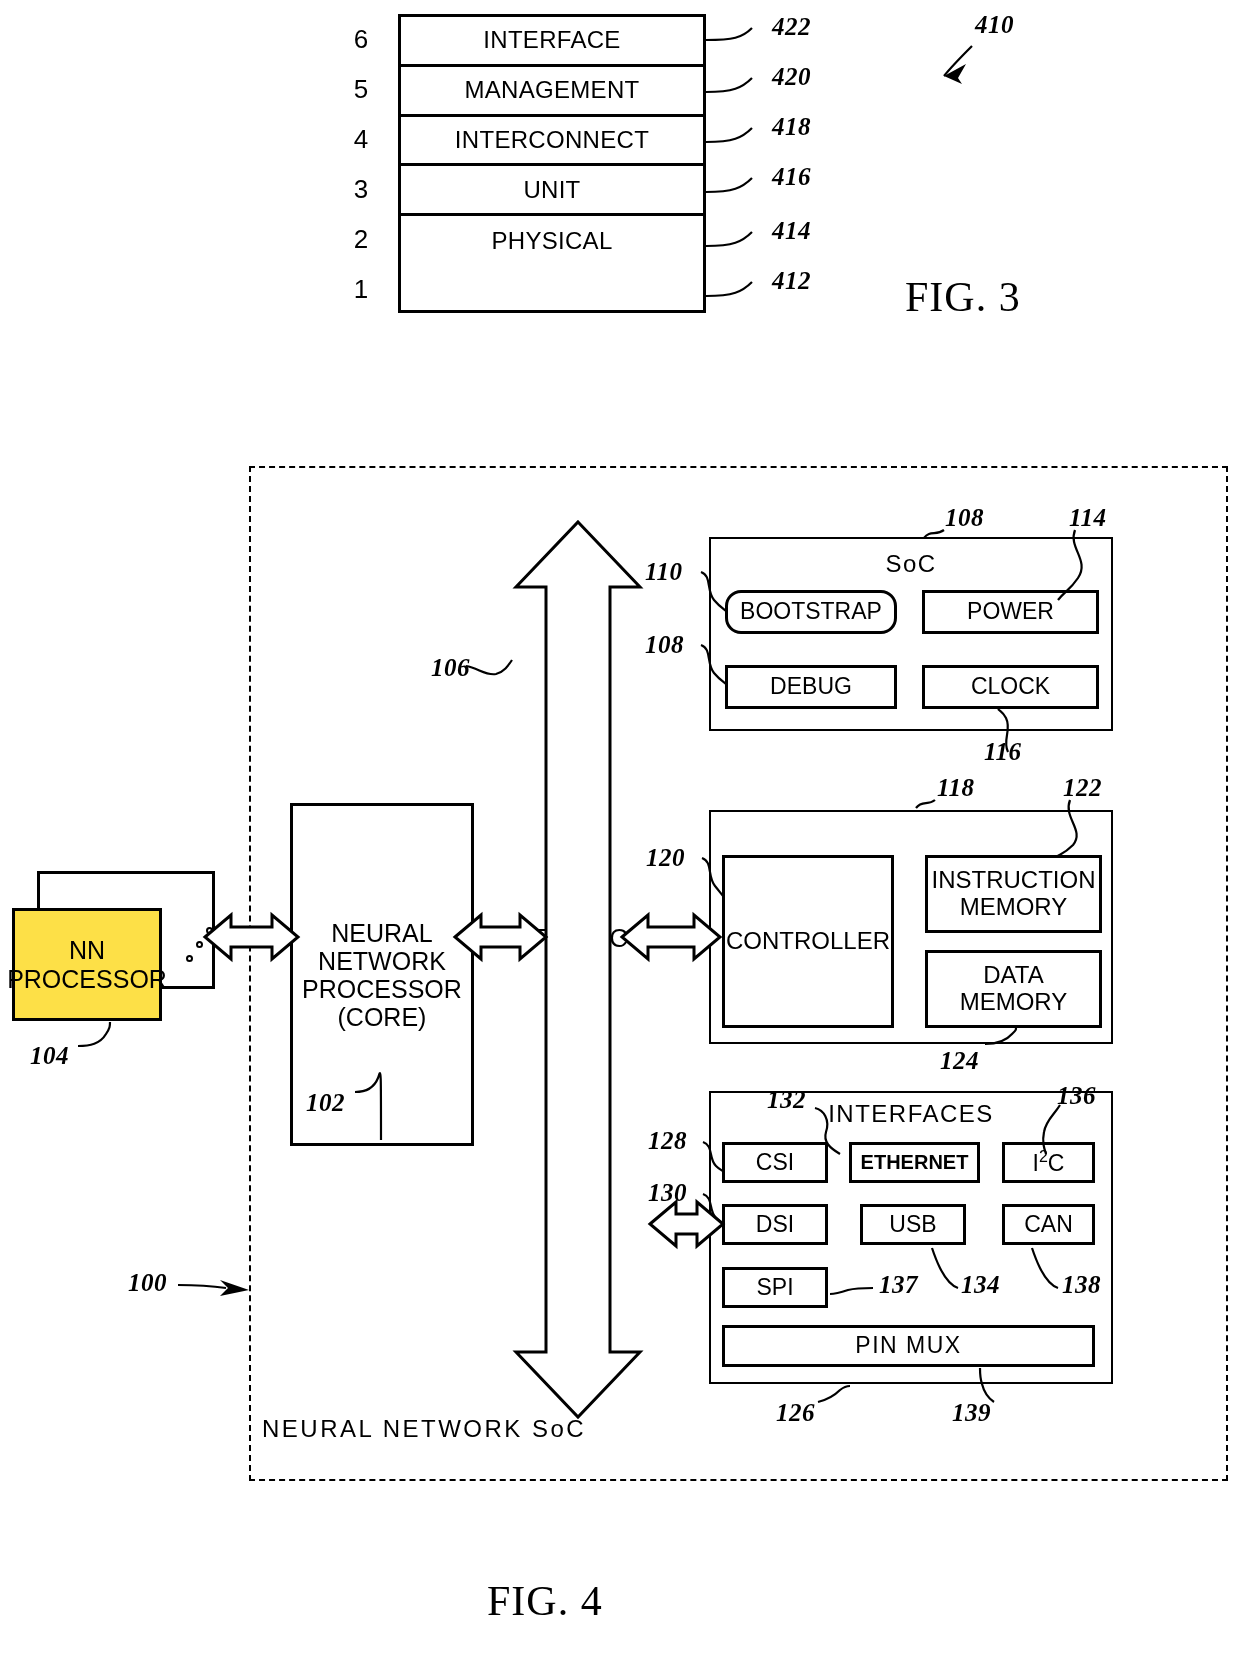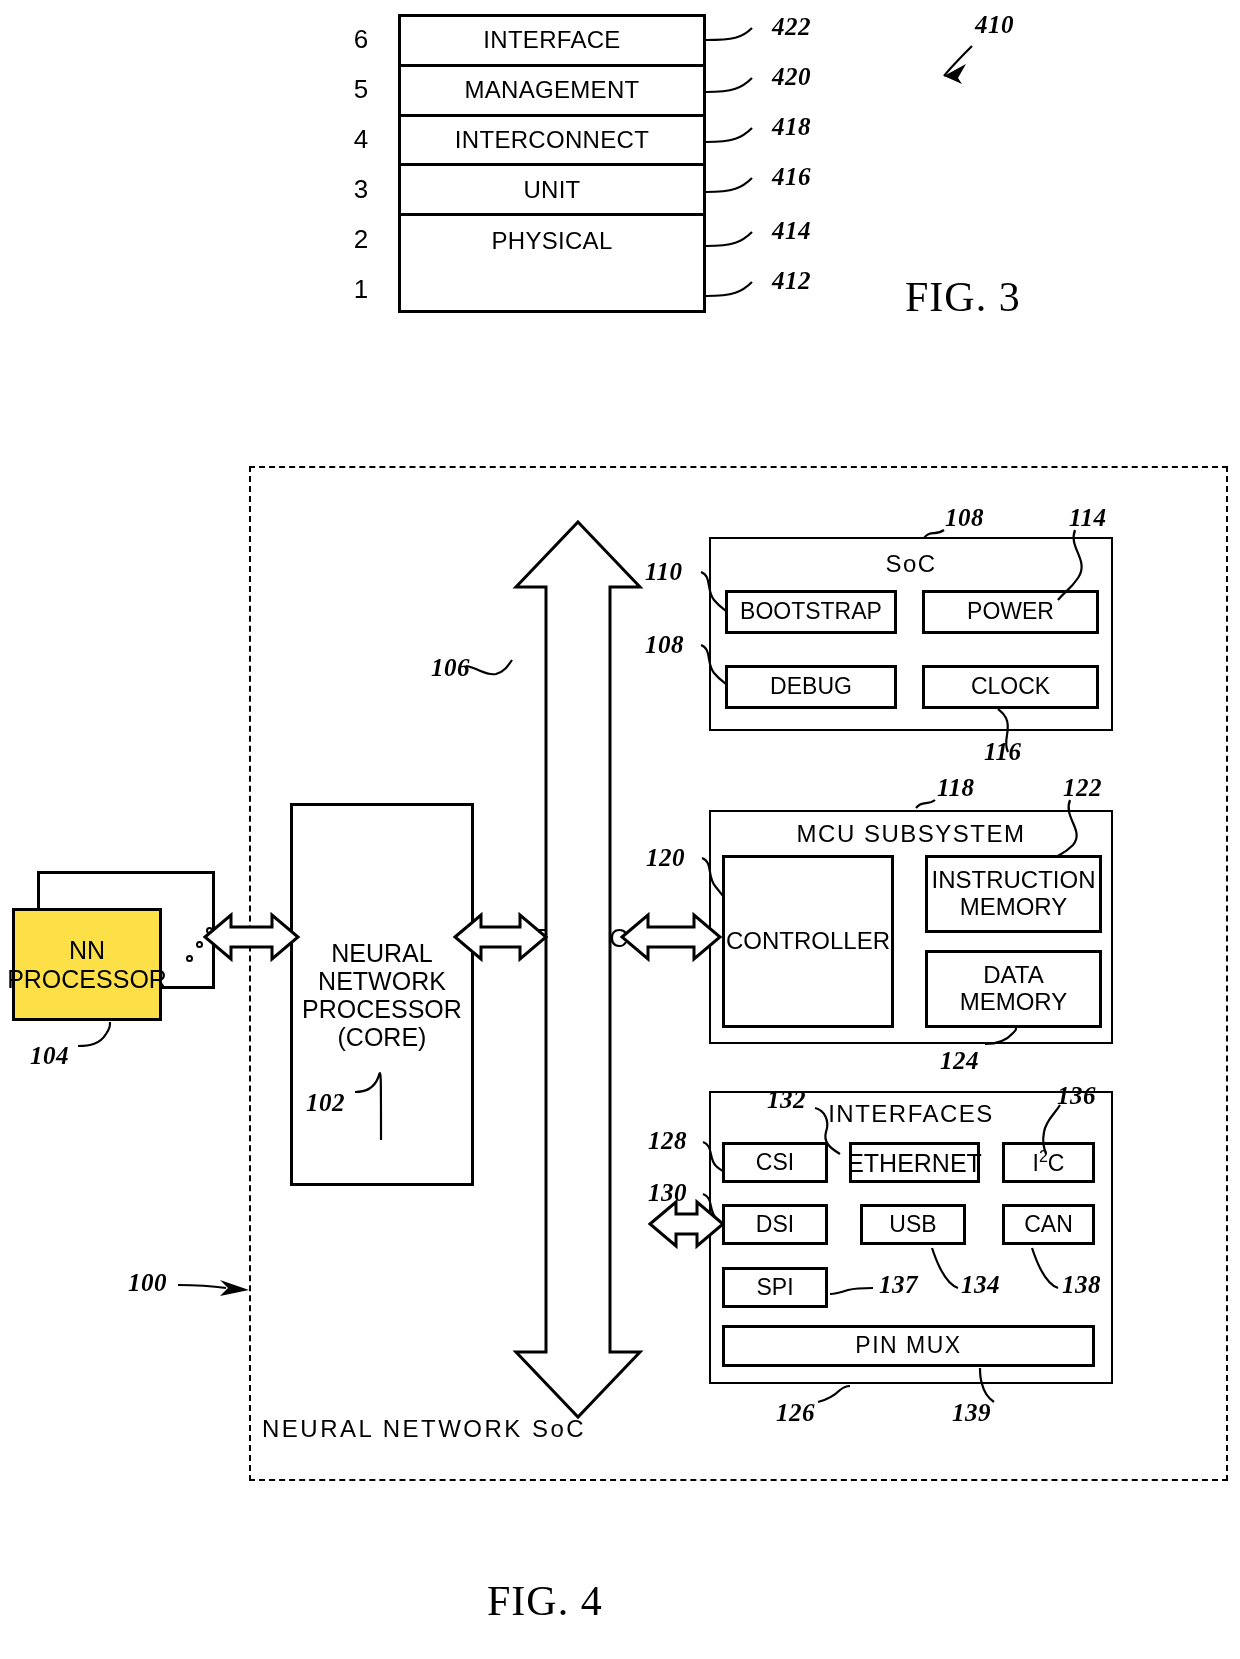--- a/index.html
+++ b/index.html
@@ -225,60 +225,59 @@
     <div class="stack-dot" style="left:196px; top:941px;"></div>
     <div class="stack-dot" style="left:206px; top:927px;"></div>
     <div id="nnproc-front">
       <span>
         <span>NN</span><br>
         <span>PROCESSOR</span>
       </span>
     </div>
     <div class="ref" style="left:30px; top:1043px;">104</div>
 
-    <div class="block" style="left:290px; top:803px; width:184px; height:383px; font-size:25px;">
+    <div class="block" style="left:290px; top:803px; width:184px; height:343px; font-size:25px;">
       <span>
         <span>NEURAL</span><br>
         <span>NETWORK</span><br>
         <span>PROCESSOR</span><br>
         <span>(CORE)</span>
       </span>
     </div>
     <div class="ref" style="left:306px; top:1090px; top:1090px;">102</div>
 
     <div id="bus-fabric-label">
       <span>BUS</span><br>
       <span>FABRIC</span>
     </div>
     <div class="ref" style="left:431px; top:655px;">106</div>
 
     <div class="block block-thin" style="left:709px; top:537px; width:404px; height:194px; display:block;"></div>
     <div class="group-title" style="left:709px; top:550px; width:404px;">SoC</div>
 
-    <div class="block" style="left:725px; top:590px; width:172px; height:44px; font-size:23px;">
+    <div class="block" style="left:725px; top:590px; width:172px; height:44px; font-size:23px;border-radius:16px;">
         <span>BOOTSTRAP</span>
       </div>
     <div class="block" style="left:922px; top:590px; width:177px; height:44px; font-size:23px;">
         <span>POWER</span>
       </div>
     <div class="block" style="left:725px; top:665px; width:172px; height:44px; font-size:23px;">
         <span>DEBUG</span>
       </div>
     <div class="block" style="left:922px; top:665px; width:177px; height:44px; font-size:23px;">
         <span>CLOCK</span>
       </div>
 
     <div class="ref" style="left:945px; top:505px;">108</div>
     <div class="ref" style="left:1069px; top:505px;">114</div>
     <div class="ref" style="left:645px; top:559px;">110</div>
     <div class="ref" style="left:645px; top:632px;">108</div>
     <div class="ref" style="left:984px; top:739px;">116</div>
 
     <div class="block block-thin" style="left:709px; top:810px; width:404px; height:234px; display:block;"></div>
-    <div class="group-title" style="left:709px; top:820px; width:404px;">MCU  SUBSYSTEM</div>
 
     <div class="block" style="left:722px; top:855px; width:172px; height:173px; font-size:24px;">
         <span>CONTROLLER</span>
       </div>
 
     <div class="block" style="left:925px; top:855px; width:177px; height:78px; font-size:24px;">
       <span>
         <span>INSTRUCTION</span><br>
         <span>MEMORY</span>
       </span>
@@ -295,21 +294,21 @@
     <div class="ref" style="left:1063px; top:775px;">122</div>
     <div class="ref" style="left:646px; top:845px;">120</div>
     <div class="ref" style="left:940px; top:1048px;">124</div>
 
     <div class="block block-thin" style="left:709px; top:1091px; width:404px; height:293px; display:block;"></div>
     <div class="group-title" style="left:709px; top:1100px; width:404px;">INTERFACES</div>
 
     <div class="block" style="left:722px; top:1142px; width:106px; height:41px; font-size:23px;">
         <span>CSI</span>
       </div>
-    <div class="block" style="left:849px; top:1142px; width:131px; height:41px; font-size:25px;">
+    <div class="block" style="left:849px; top:1142px; width:131px; height:41px; font-size:20px;font-weight:bold;">
         <span>ETHERNET</span>
       </div>
     <div class="block" style="left:1002px; top:1142px; width:93px; height:41px; font-size:23px;">
       <span>
         <span>I</span><sup style="font-size:16px;">2</sup><span>C</span>
       </span>
     </div>
 
     <div class="block" style="left:722px; top:1204px; width:106px; height:41px; font-size:23px;">
         <span>DSI</span>

